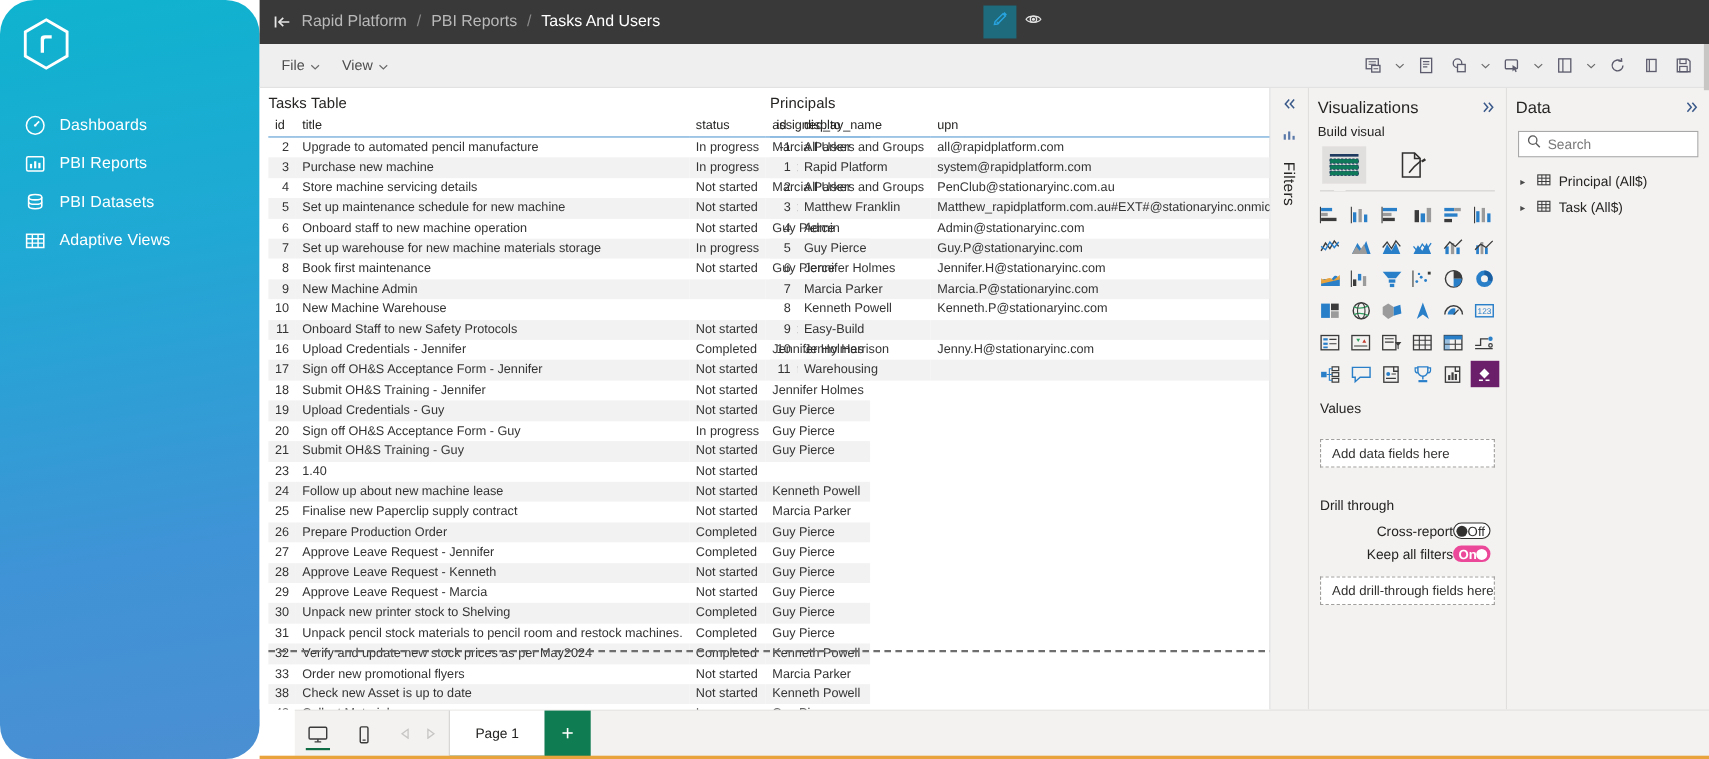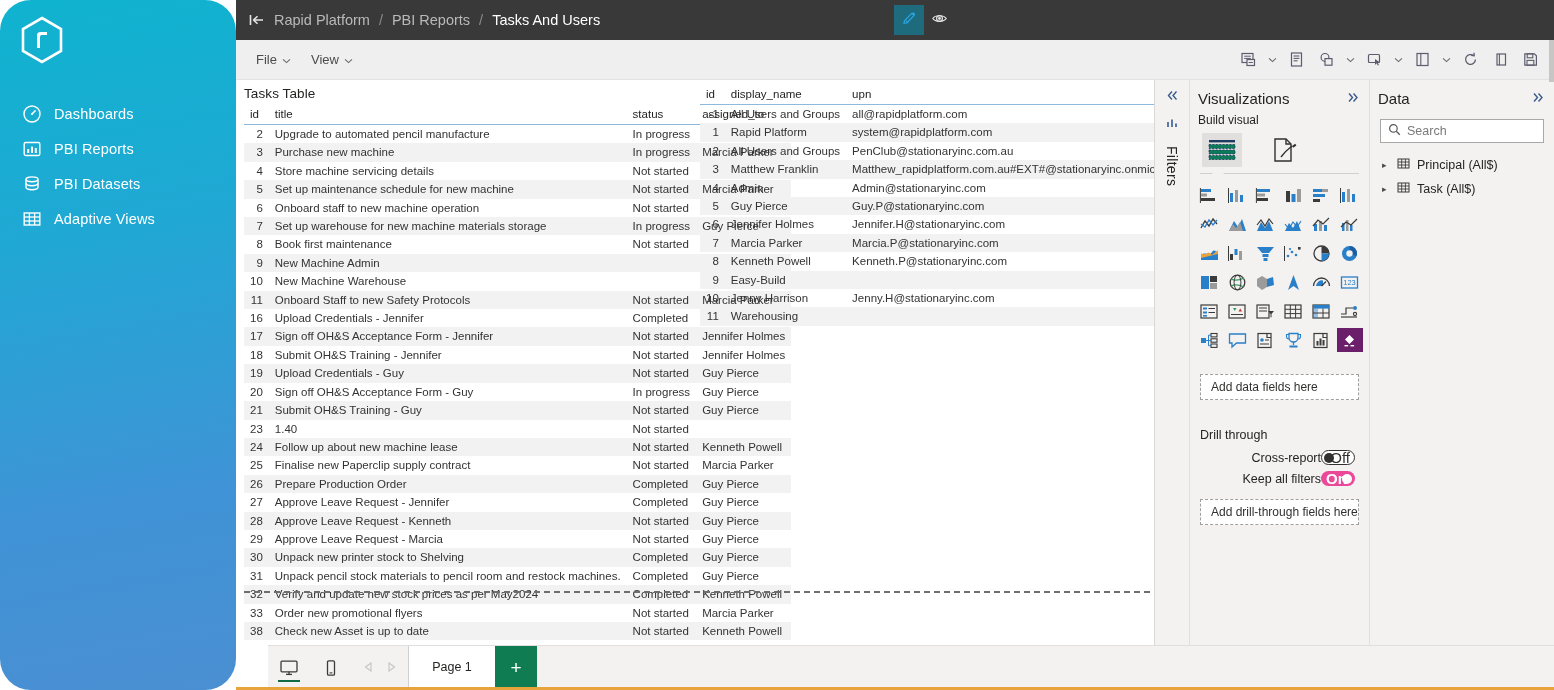--- a/index.html
+++ b/index.html
@@ -162,21 +162,21 @@
   }
   .switch {
     width: 34px; height: 15px; border-radius: 8px; position: relative;
     display: flex; align-items: center; cursor: pointer; flex: 0 0 34px;
   }
   .switch.off { background: #ffffff; border: 1px solid #323130; }
   .switch.on  { background: #ec4899; }
   .knob { width: 10px; height: 10px; border-radius: 50%; position: absolute; }
   .switch.off .knob { background: #323130; left: 2px; }
   .switch.on  .knob { background: #ffffff; right: 3px; }
-  .sw-text { font-size: 15px; position: absolute; }
+  .sw-text { font-size: 12px; position: absolute; }
   .switch.off .sw-text { color: #323130; right: 4px; }
   .switch.on  .sw-text { color: #ffffff; left: 5px; font-weight: bold; }
 
   
   .data-pane {
     width: 184px; flex: 0 0 184px; background: #f3f2f1;
     display: flex; flex-direction: column;
   }
   .search-box {
     margin: 6px 10px 10px 10px; height: 24px; background: #ffffff;
@@ -623,20 +623,21 @@
                     <td class="num">43</td>
                     <td>Collect Material</td>
                     <td>In progress</td>
                     <td>Guy Pierce</td>
                   </tr>
                 </tbody>
             </table>
           </div>
 
           <div class="tbl-visual" style="left:460px; top:6px;">
+            <div class="tbl-title">Principals</div>
             <table class="grid">
               <thead>
                 <tr>
                   <th class="num" style="width:22px">id</th>
                   <th style="width:100px">display_name</th>
                   <th style="width:300px">upn</th>
                 </tr>
               </thead>
               <tbody id="principals-body">
                   <tr>
@@ -1026,20 +1027,21 @@
             <div class="viz-icon special">
               <svg width="21" height="19" viewBox="0 0 21 19">
                 <rect x="1" y="1" width="19" height="17" fill="#6b1f6b"></rect>
                 <path d="M10.5 4 L15 8.5 L10.5 13 L6 8.5 Z" fill="#ffffff"></path>
                 <rect x="5.5" y="14" width="3.6" height="1.4" fill="#ffffff"></rect>
                 <rect x="11.5" y="14" width="3.6" height="1.4" fill="#ffffff"></rect>
               </svg>
             </div>
           </div>
 
+        <div class="sect-label">Values</div>
         <div class="dropzone">Add data fields here</div>
 
         <div class="sect-label" style="padding-top:12px">Drill through</div>
 
         <div class="toggle-row">
           <span>Cross-report</span>
           <span class="switch off">
             <span class="knob"></span>
             <span class="sw-text">Off</span>
           </span>

